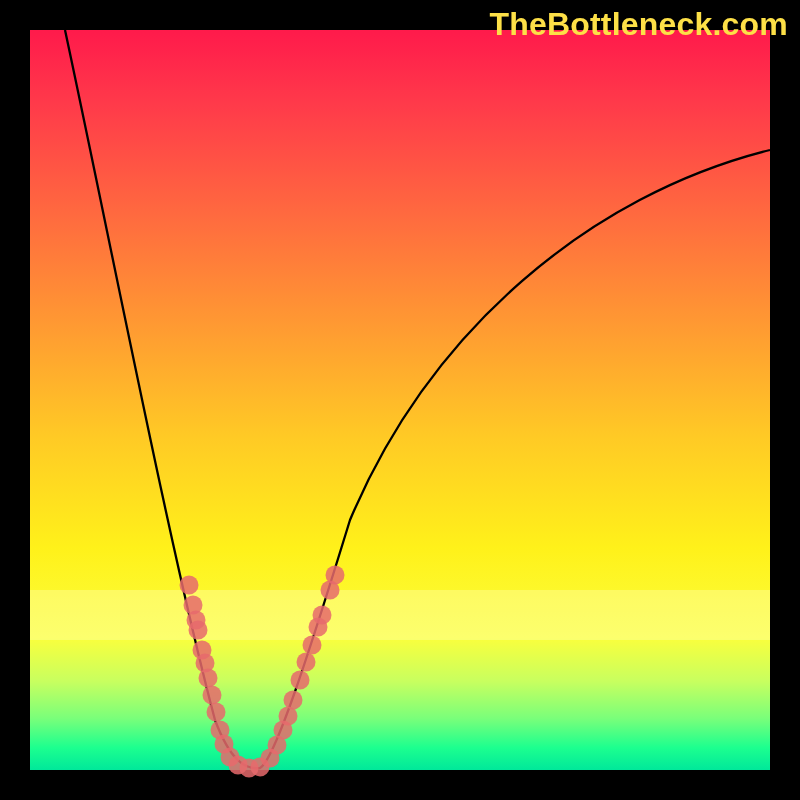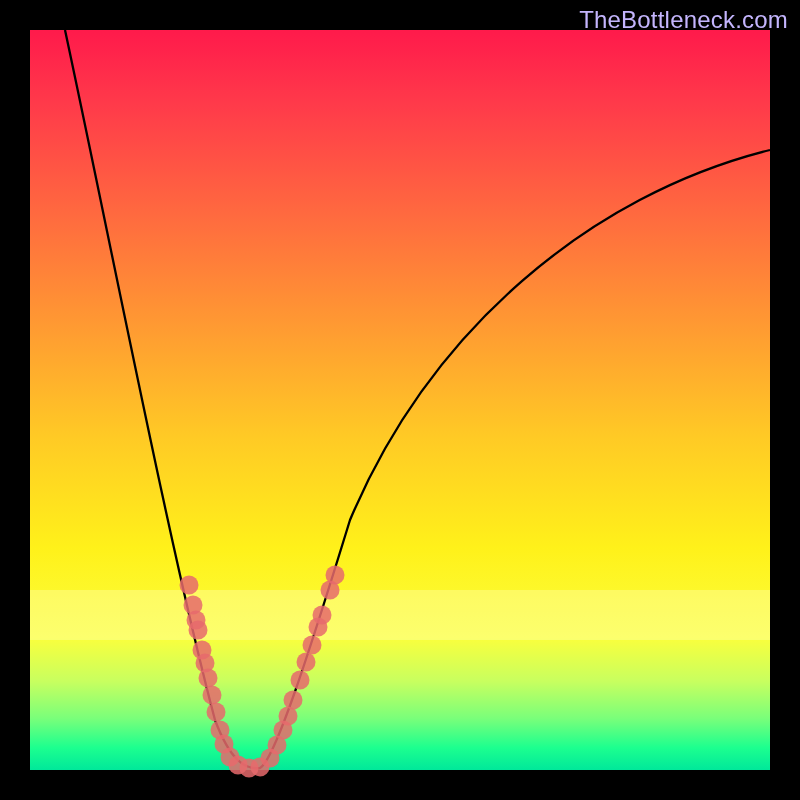--- a/index.html
+++ b/index.html
@@ -30,23 +30,23 @@
   .highlight-band {
     position: absolute;
     left: 0;
     width: 100%;
     background: rgba(255,255,200,0.35);
   }
   .watermark {
     position: absolute;
     top: 6px;
     right: 12px;
-    color: #c4b5fd;
-    font-size: 24px;
-    font-weight: 400;
+    color: #fde047;
+    font-size: 32px;
+    font-weight: 700;
     letter-spacing: 0.2px;
   }
   svg.curve {
     position: absolute;
     top: 0;
     left: 0;
     width: 740px;
     height: 740px;
     overflow: visible;
   }

